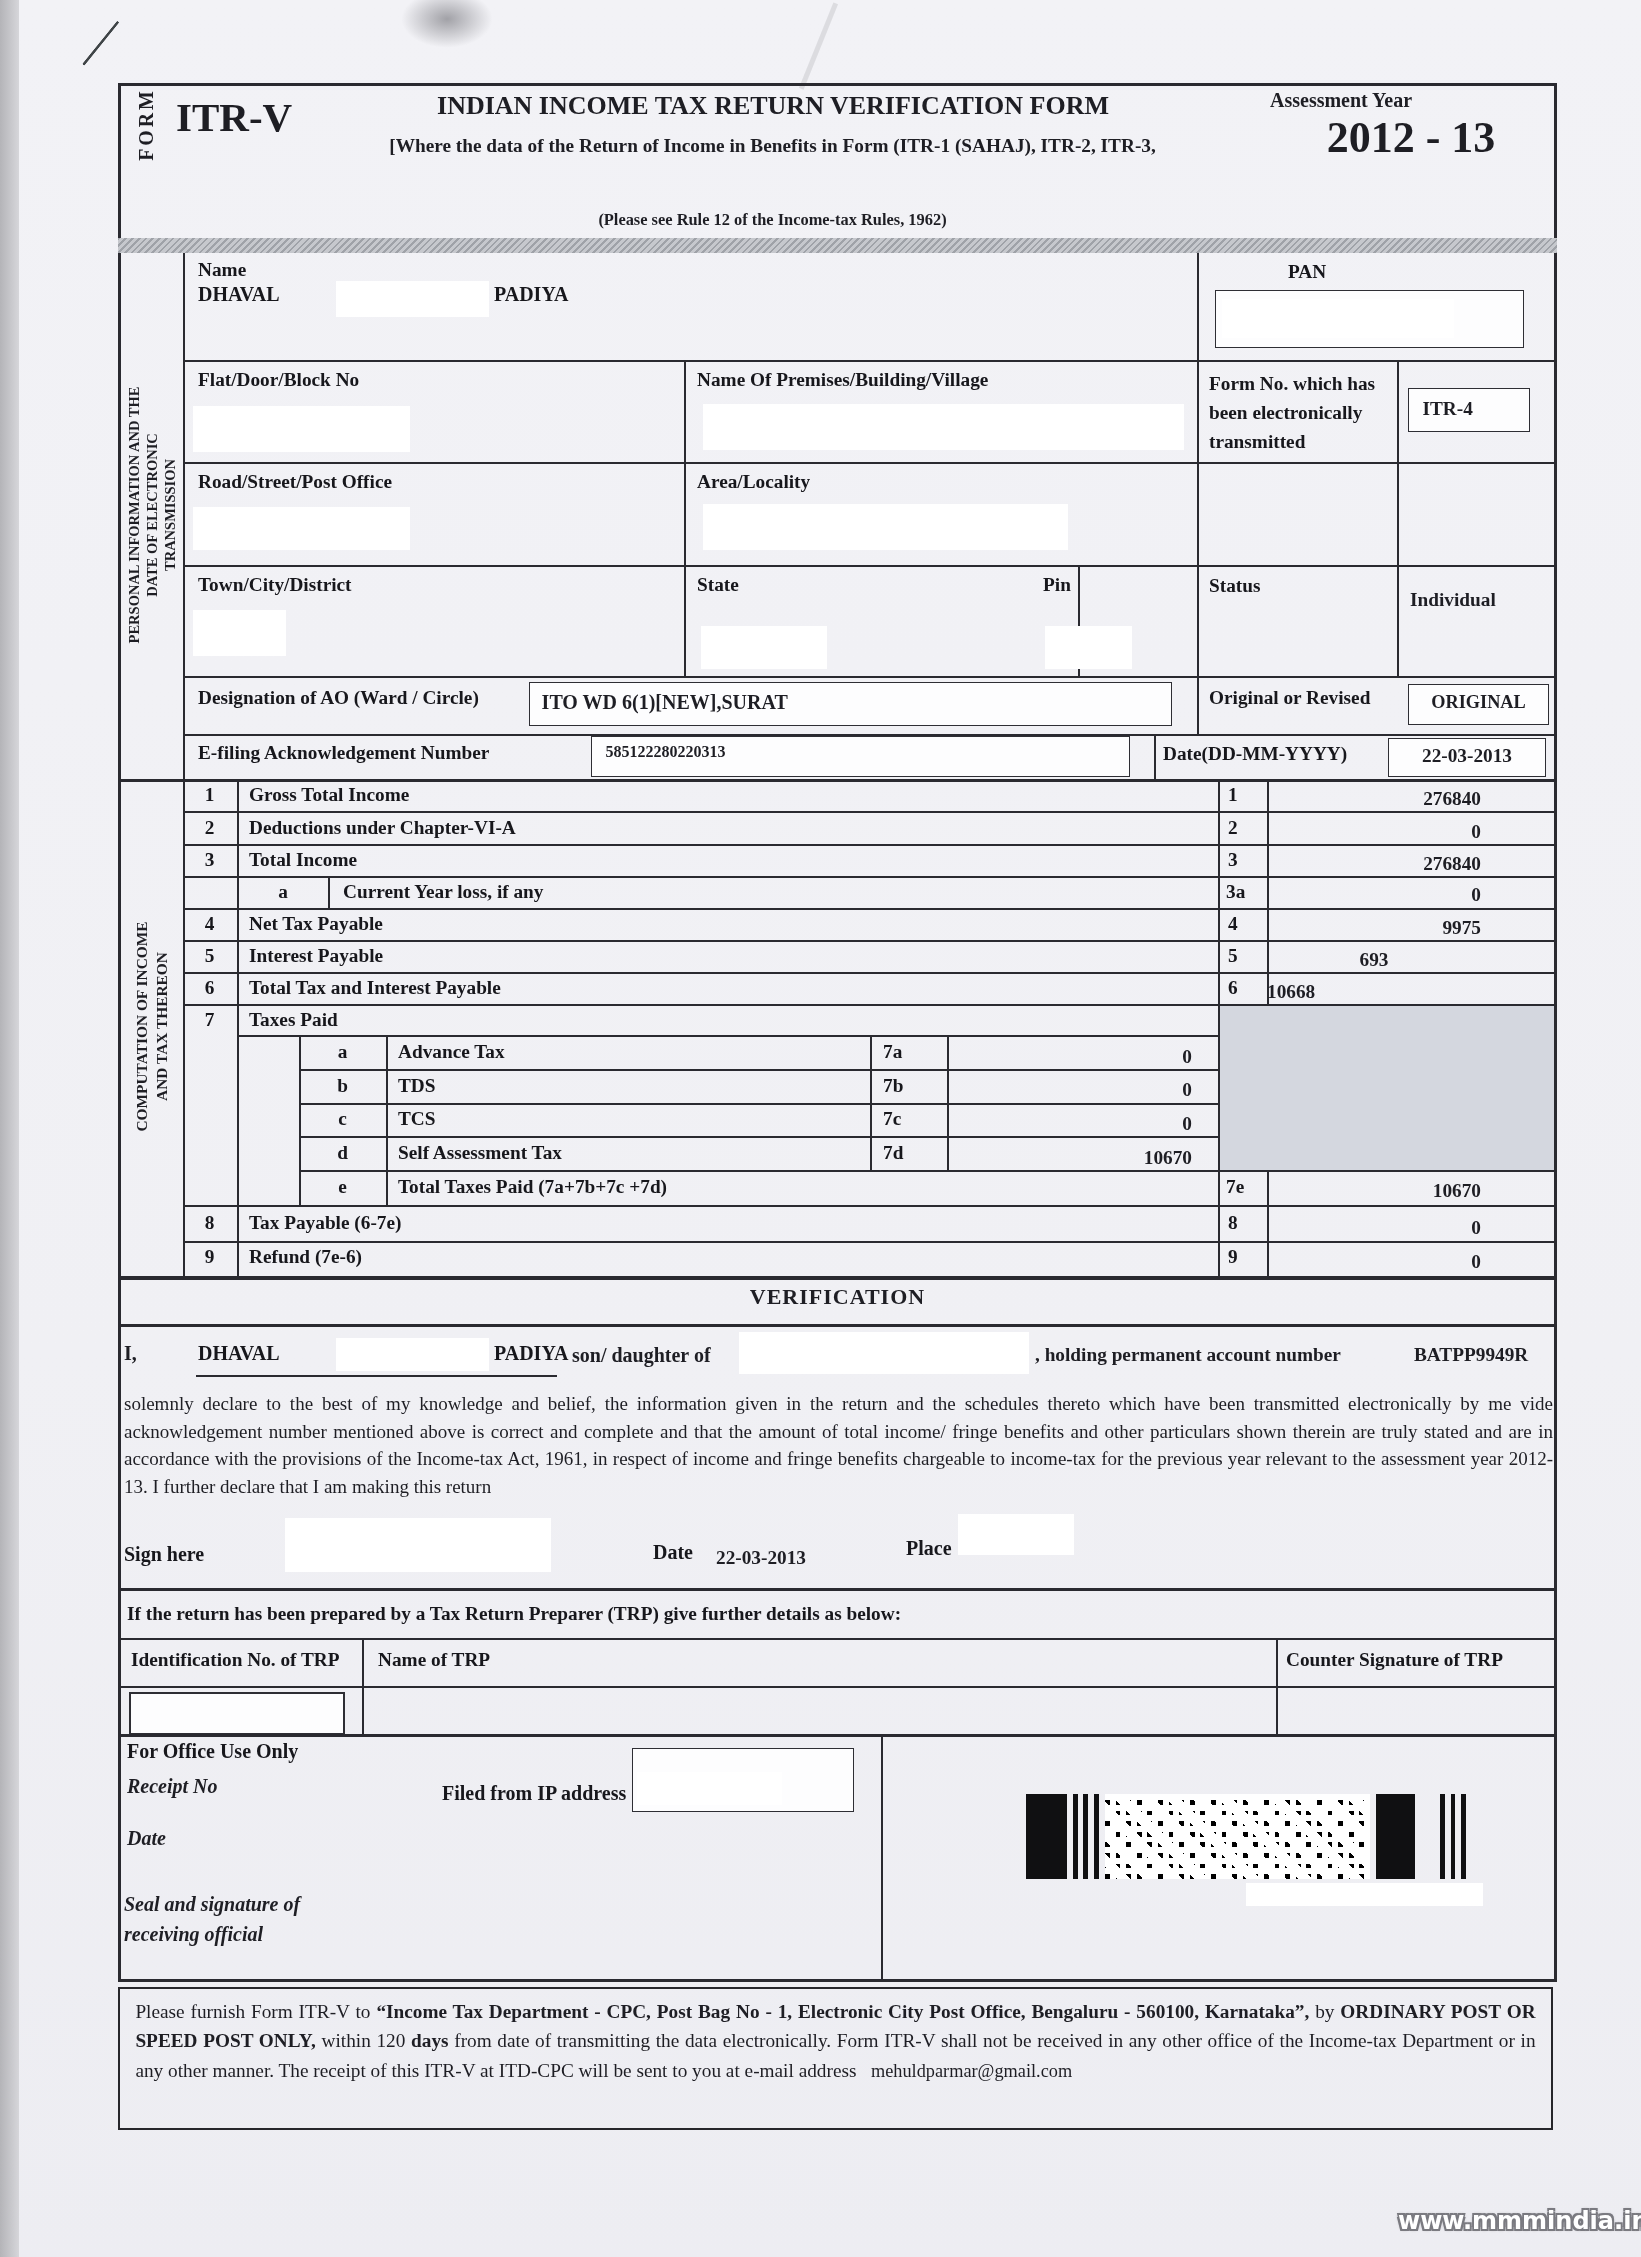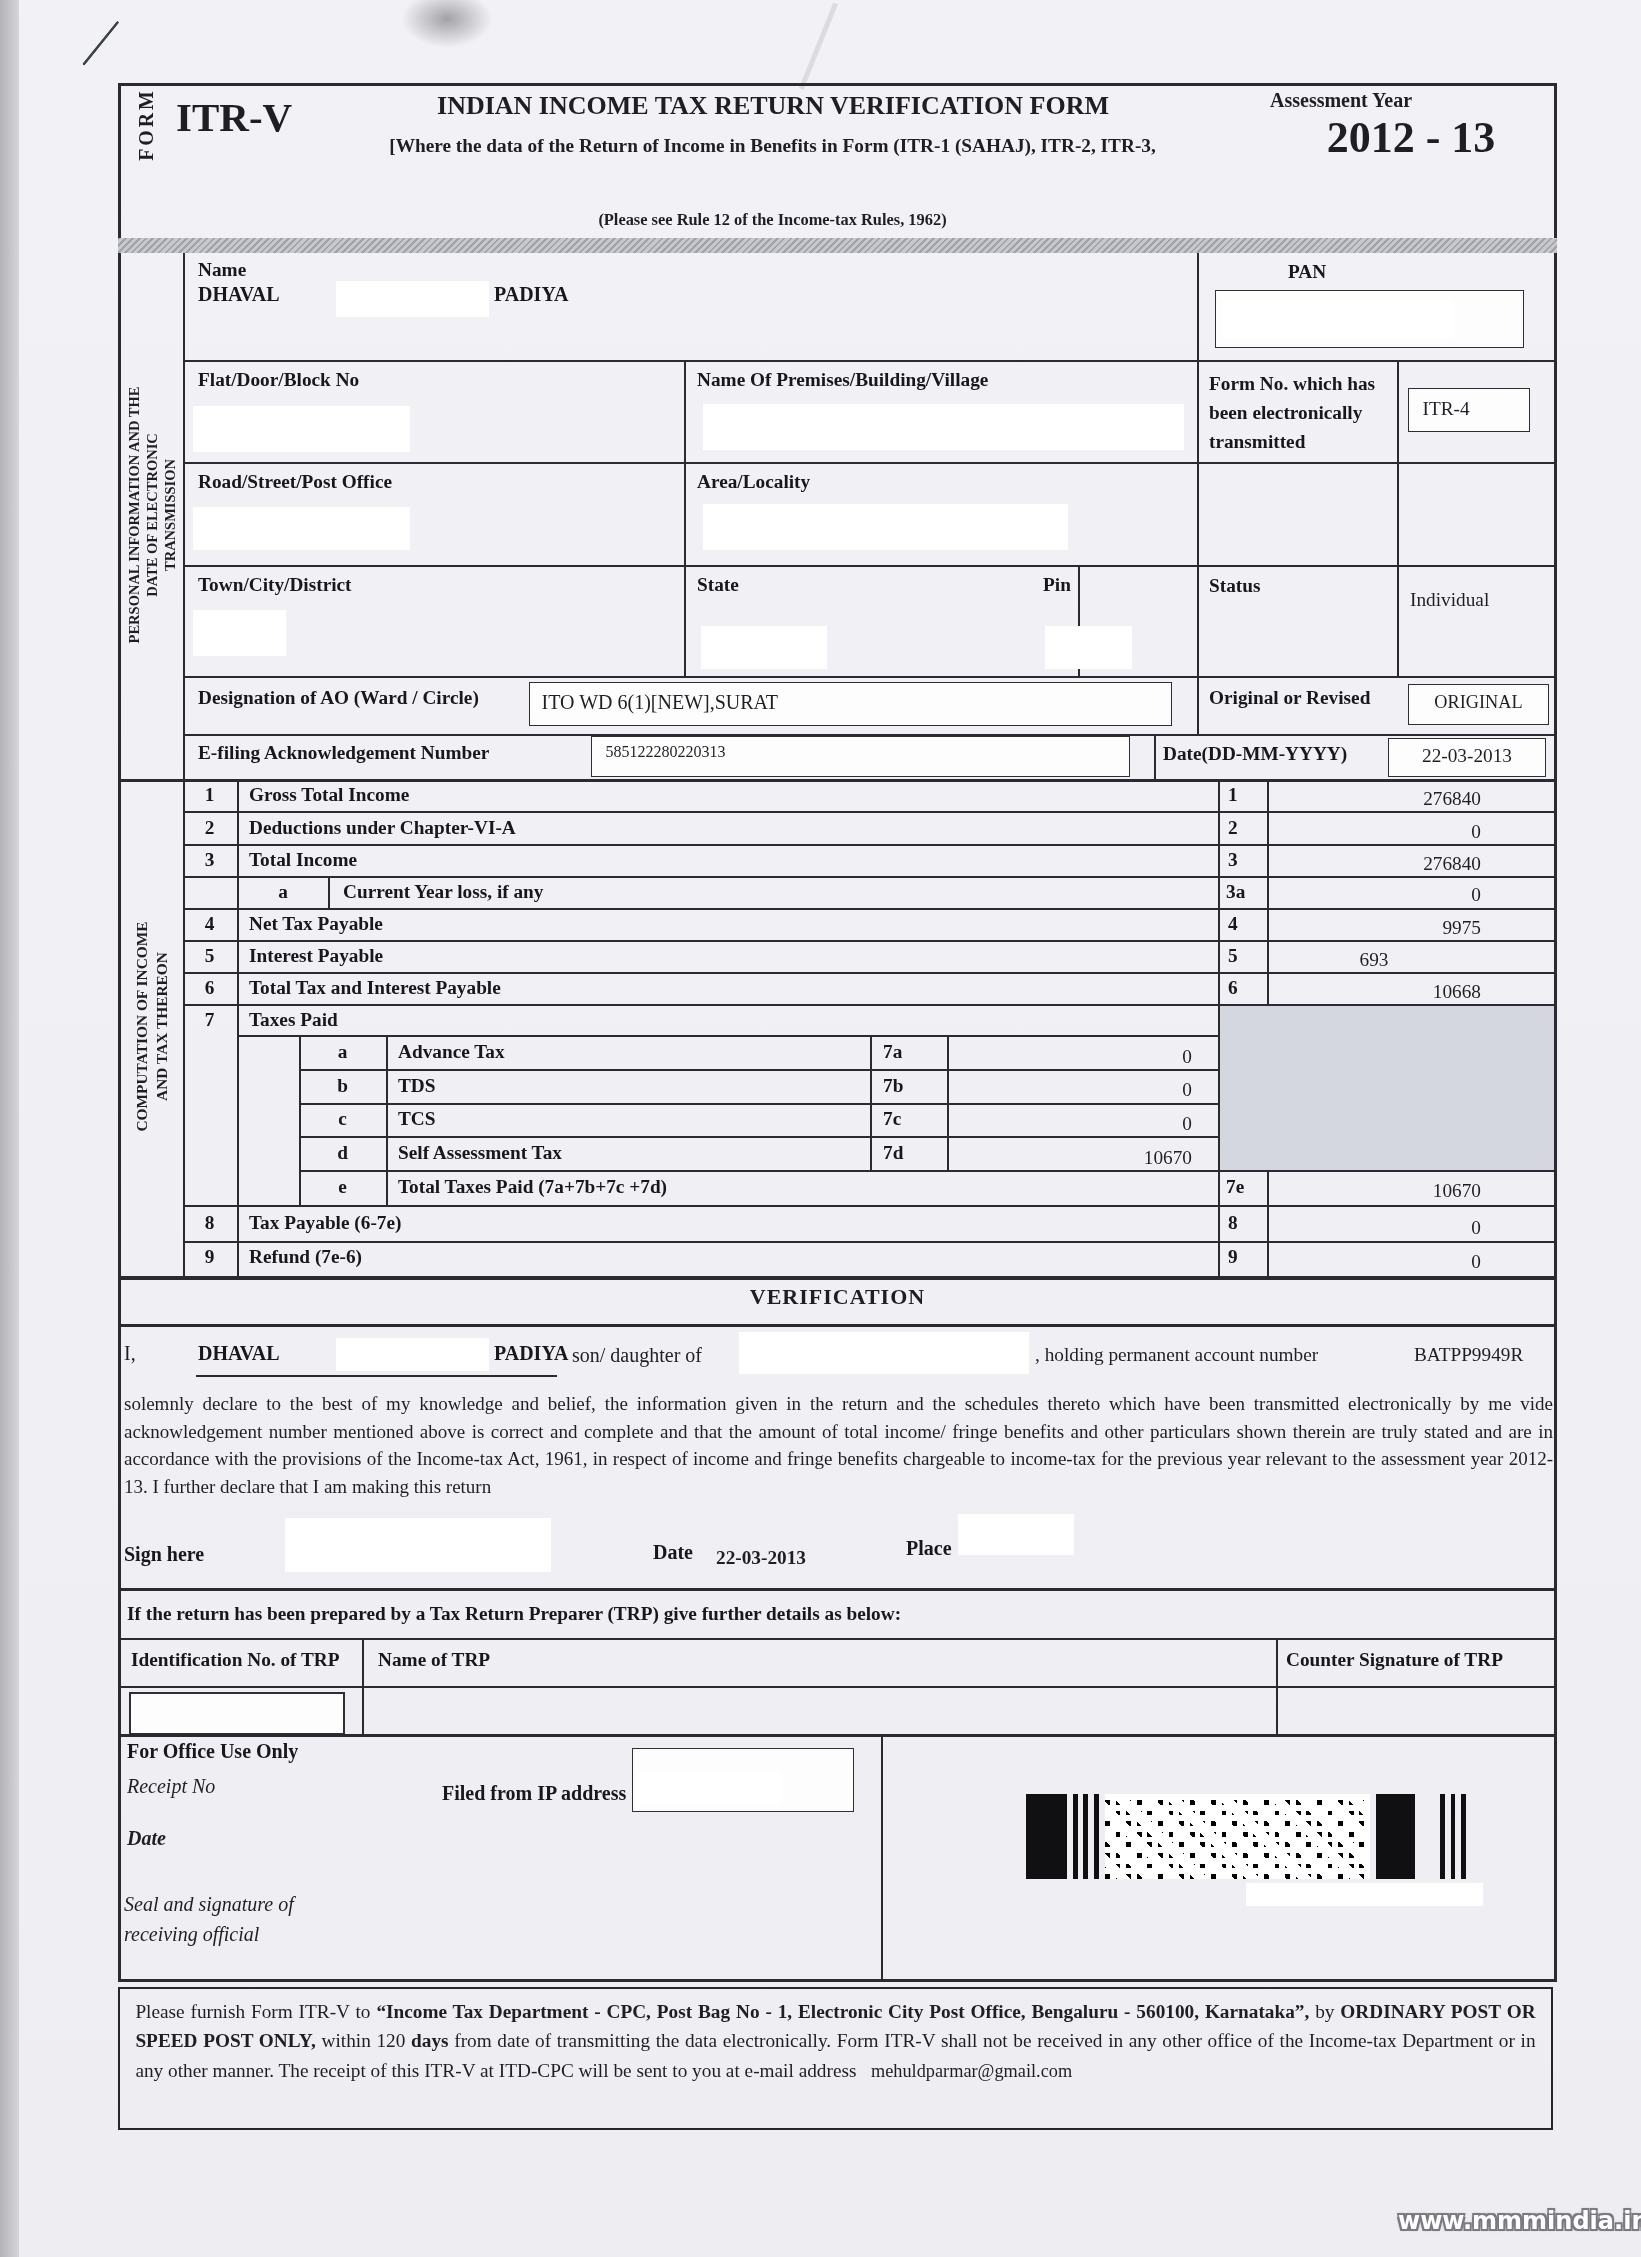--- a/index.html
+++ b/index.html
@@ -6,21 +6,21 @@
   .page{position:relative;width:1641px;height:2257px;background:#e6e6e9;overflow:hidden;
         font-family:"Liberation Serif",serif;color:#1e1e24;}
   .paper{position:absolute;left:19.3px;top:0;width:1622px;height:2257px;
          background:linear-gradient(180deg,#f2f2f6 0%,#f0f0f4 60%,#ededf2 100%);}
   .edge-strip{position:absolute;left:0;top:0;width:19.3px;height:2257px;
          background:linear-gradient(90deg,#b4b4b8,#d6d6da);}
   .a{position:absolute;}
   .hl{position:absolute;background:#2a2a30;height:1.9px;}
   .vl{position:absolute;background:#2a2a30;width:1.9px;}
   .lbl{font-weight:bold;font-size:19.3px;color:#17171c;white-space:nowrap;}
-  .val{font-size:19.3px;white-space:nowrap;}
+  .val{font-size:19.3px;white-space:nowrap;font-weight:bold;}
   .wbox{position:absolute;background:#ffffff;}
   .bbox{position:absolute;background:#fdfdfe;border:1.9px solid #2e2e34;}
   .hatch{background:repeating-linear-gradient(135deg,#9fa2a8 0 1.9px,#c6c8cd 1.9px 4.8px);}
   .rot{transform:rotate(-90deg);transform-origin:0 0;display:flex;flex-direction:column;
        justify-content:center;align-items:center;text-align:center;}
   .shade{position:absolute;background:#cfd2db;opacity:.85;}
   .just{text-align:justify;}
   .it{font-style:italic;}
   .b{font-weight:bold;}
   .barcode{display:flex;align-items:stretch;gap:5.8px;}
@@ -195,21 +195,21 @@
   <div class="a val" style="left:1267px;top:917px;width:214px;text-align:right">9975</div>
 
   <div class="a lbl" style="left:183px;top:945px;width:53px;text-align:center">5</div>
   <div class="a lbl" style="left:249px;top:945px">Interest Payable</div>
   <div class="a lbl" style="left:1228px;top:945px">5</div>
   <div class="a val" style="left:1267px;top:949px;width:214px;text-align:center">693</div>
 
   <div class="a lbl" style="left:183px;top:977px;width:53px;text-align:center">6</div>
   <div class="a lbl" style="left:249px;top:977px">Total Tax and Interest Payable</div>
   <div class="a lbl" style="left:1228px;top:977px">6</div>
-  <div class="a val" style="left:1267px;top:981px;width:214px;text-align:right">10668</div>
+  <div class="a val" style="left:1267px;top:981px;width:214px;text-align:left">10668</div>
 
   <div class="a lbl" style="left:183px;top:1009px;width:53px;text-align:center">7</div>
   <div class="a lbl" style="left:249px;top:1009px">Taxes Paid</div>
 
   <div class="a lbl" style="left:299px;top:1041px;width:87px;text-align:center">a</div>
   <div class="a lbl" style="left:398px;top:1041px">Advance Tax</div>
   <div class="a lbl" style="left:883px;top:1041px">7a</div>
   <div class="a val" style="left:1004px;top:1046px;width:188px;text-align:right">0</div>
   <div class="a lbl" style="left:299px;top:1075px;width:87px;text-align:center">b</div>
   <div class="a lbl" style="left:398px;top:1075px">TDS</div>

